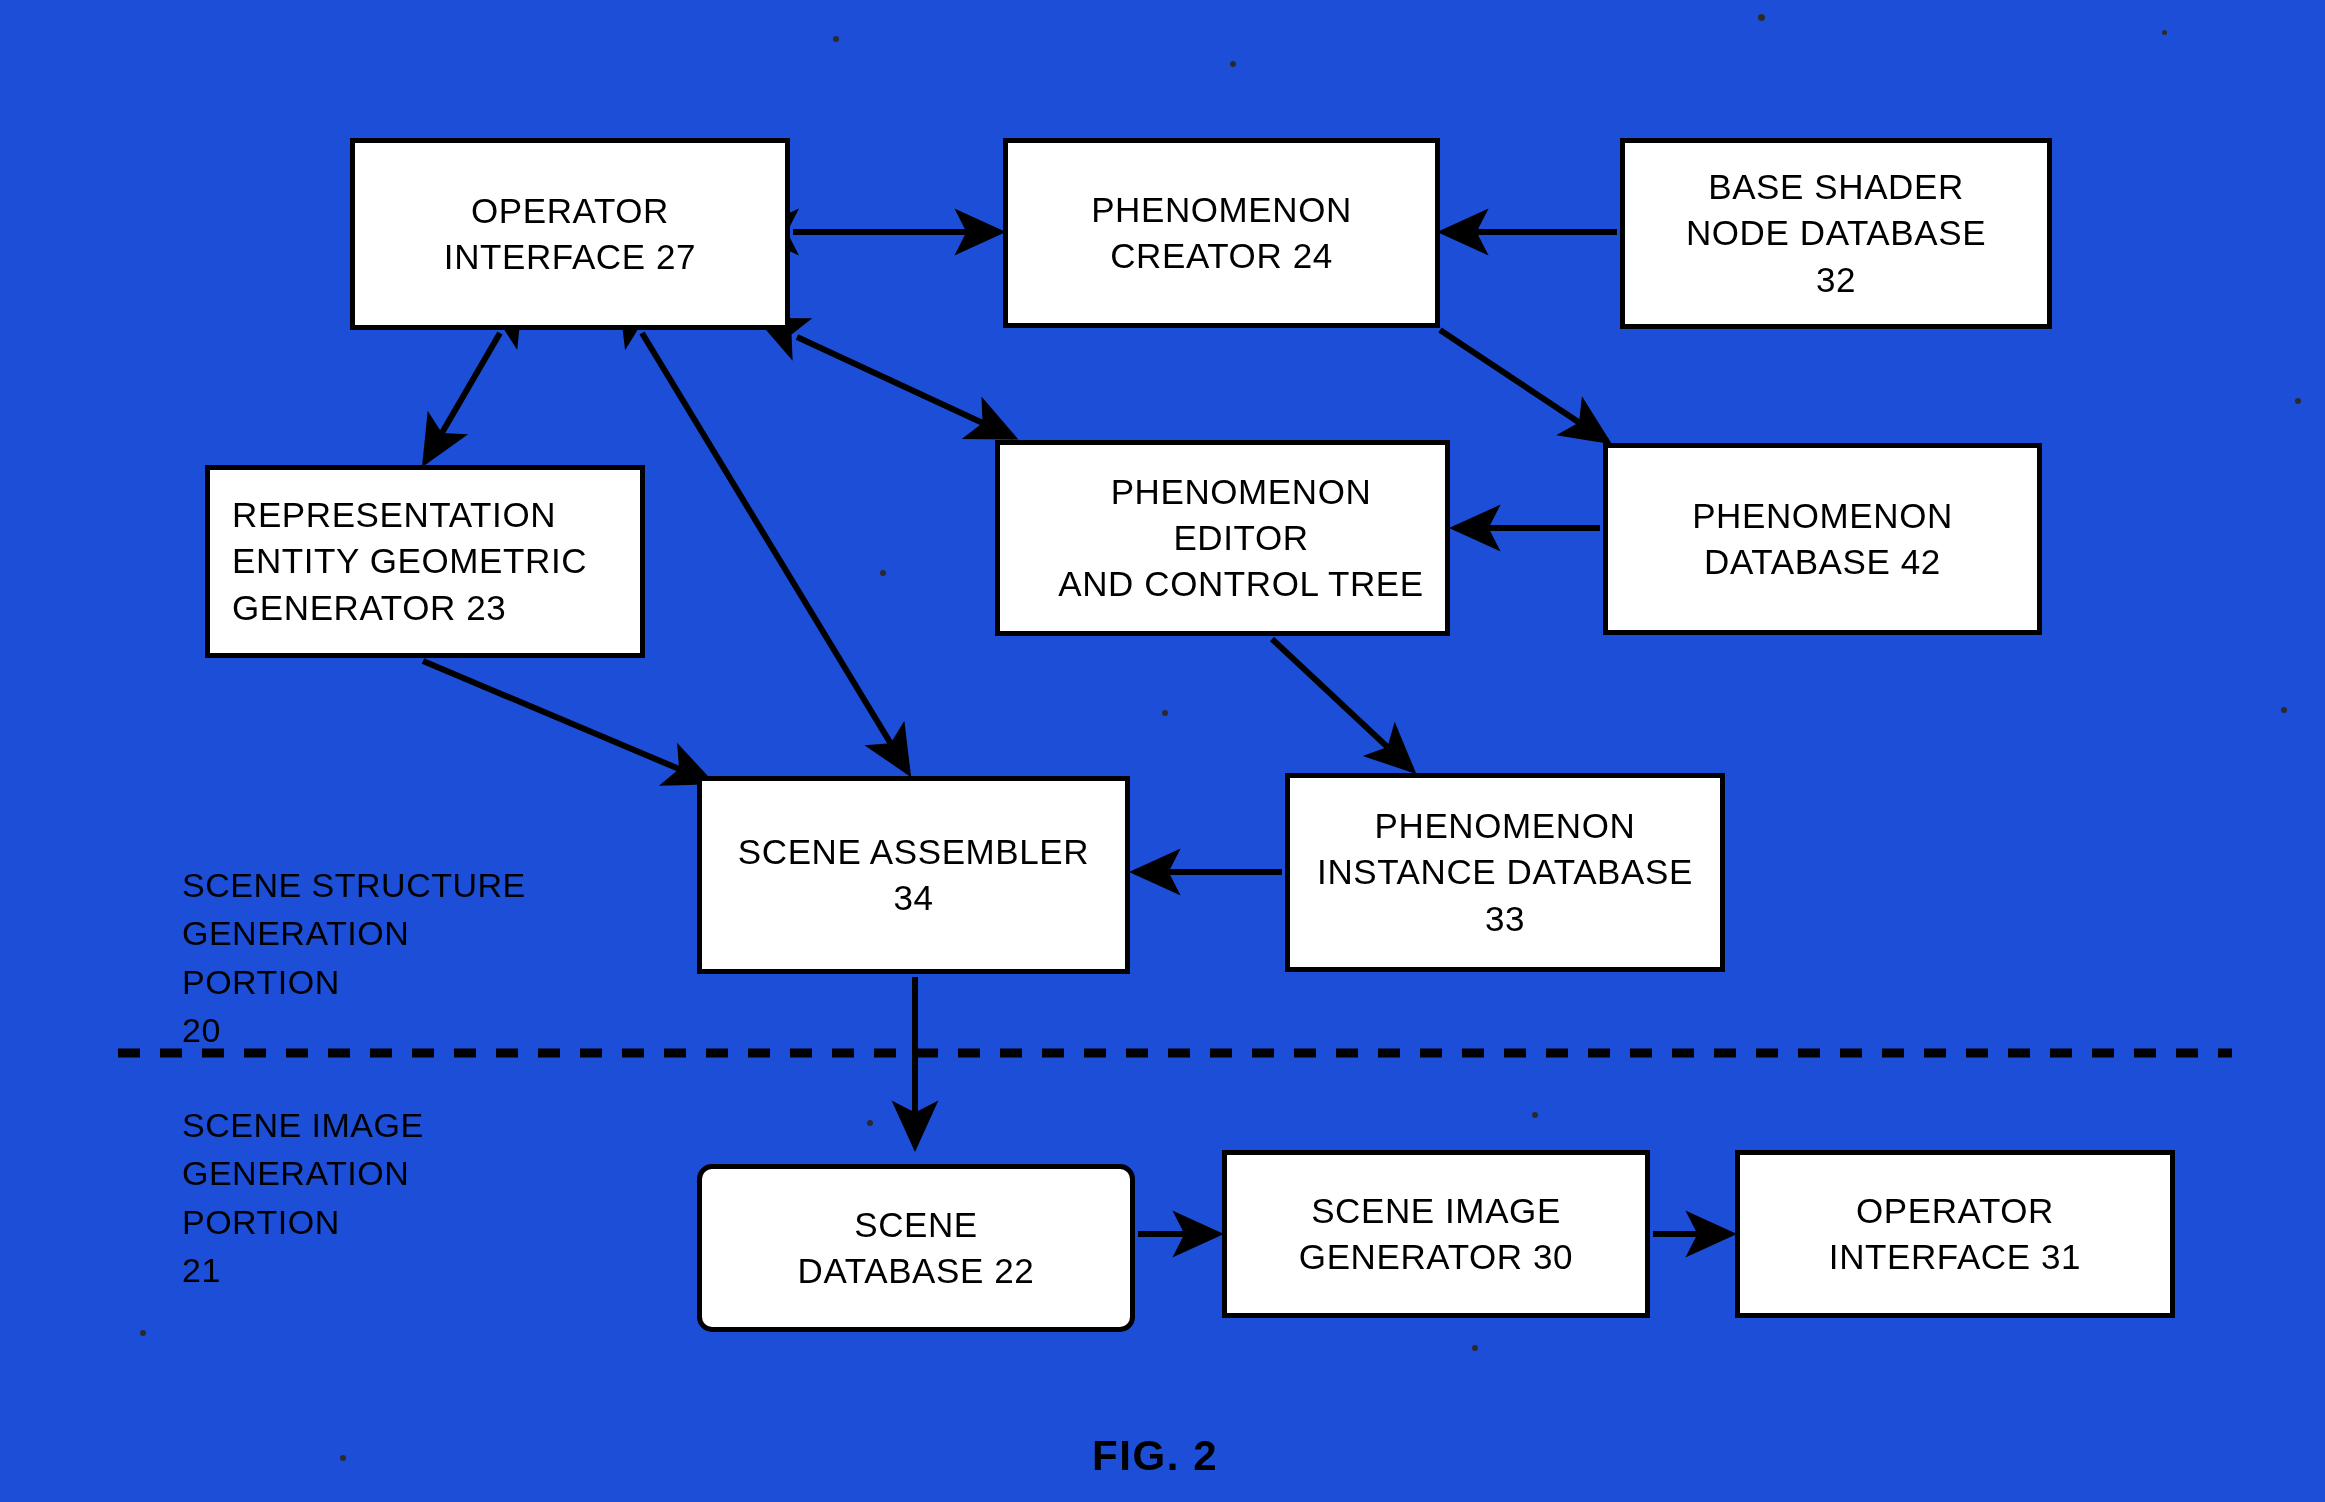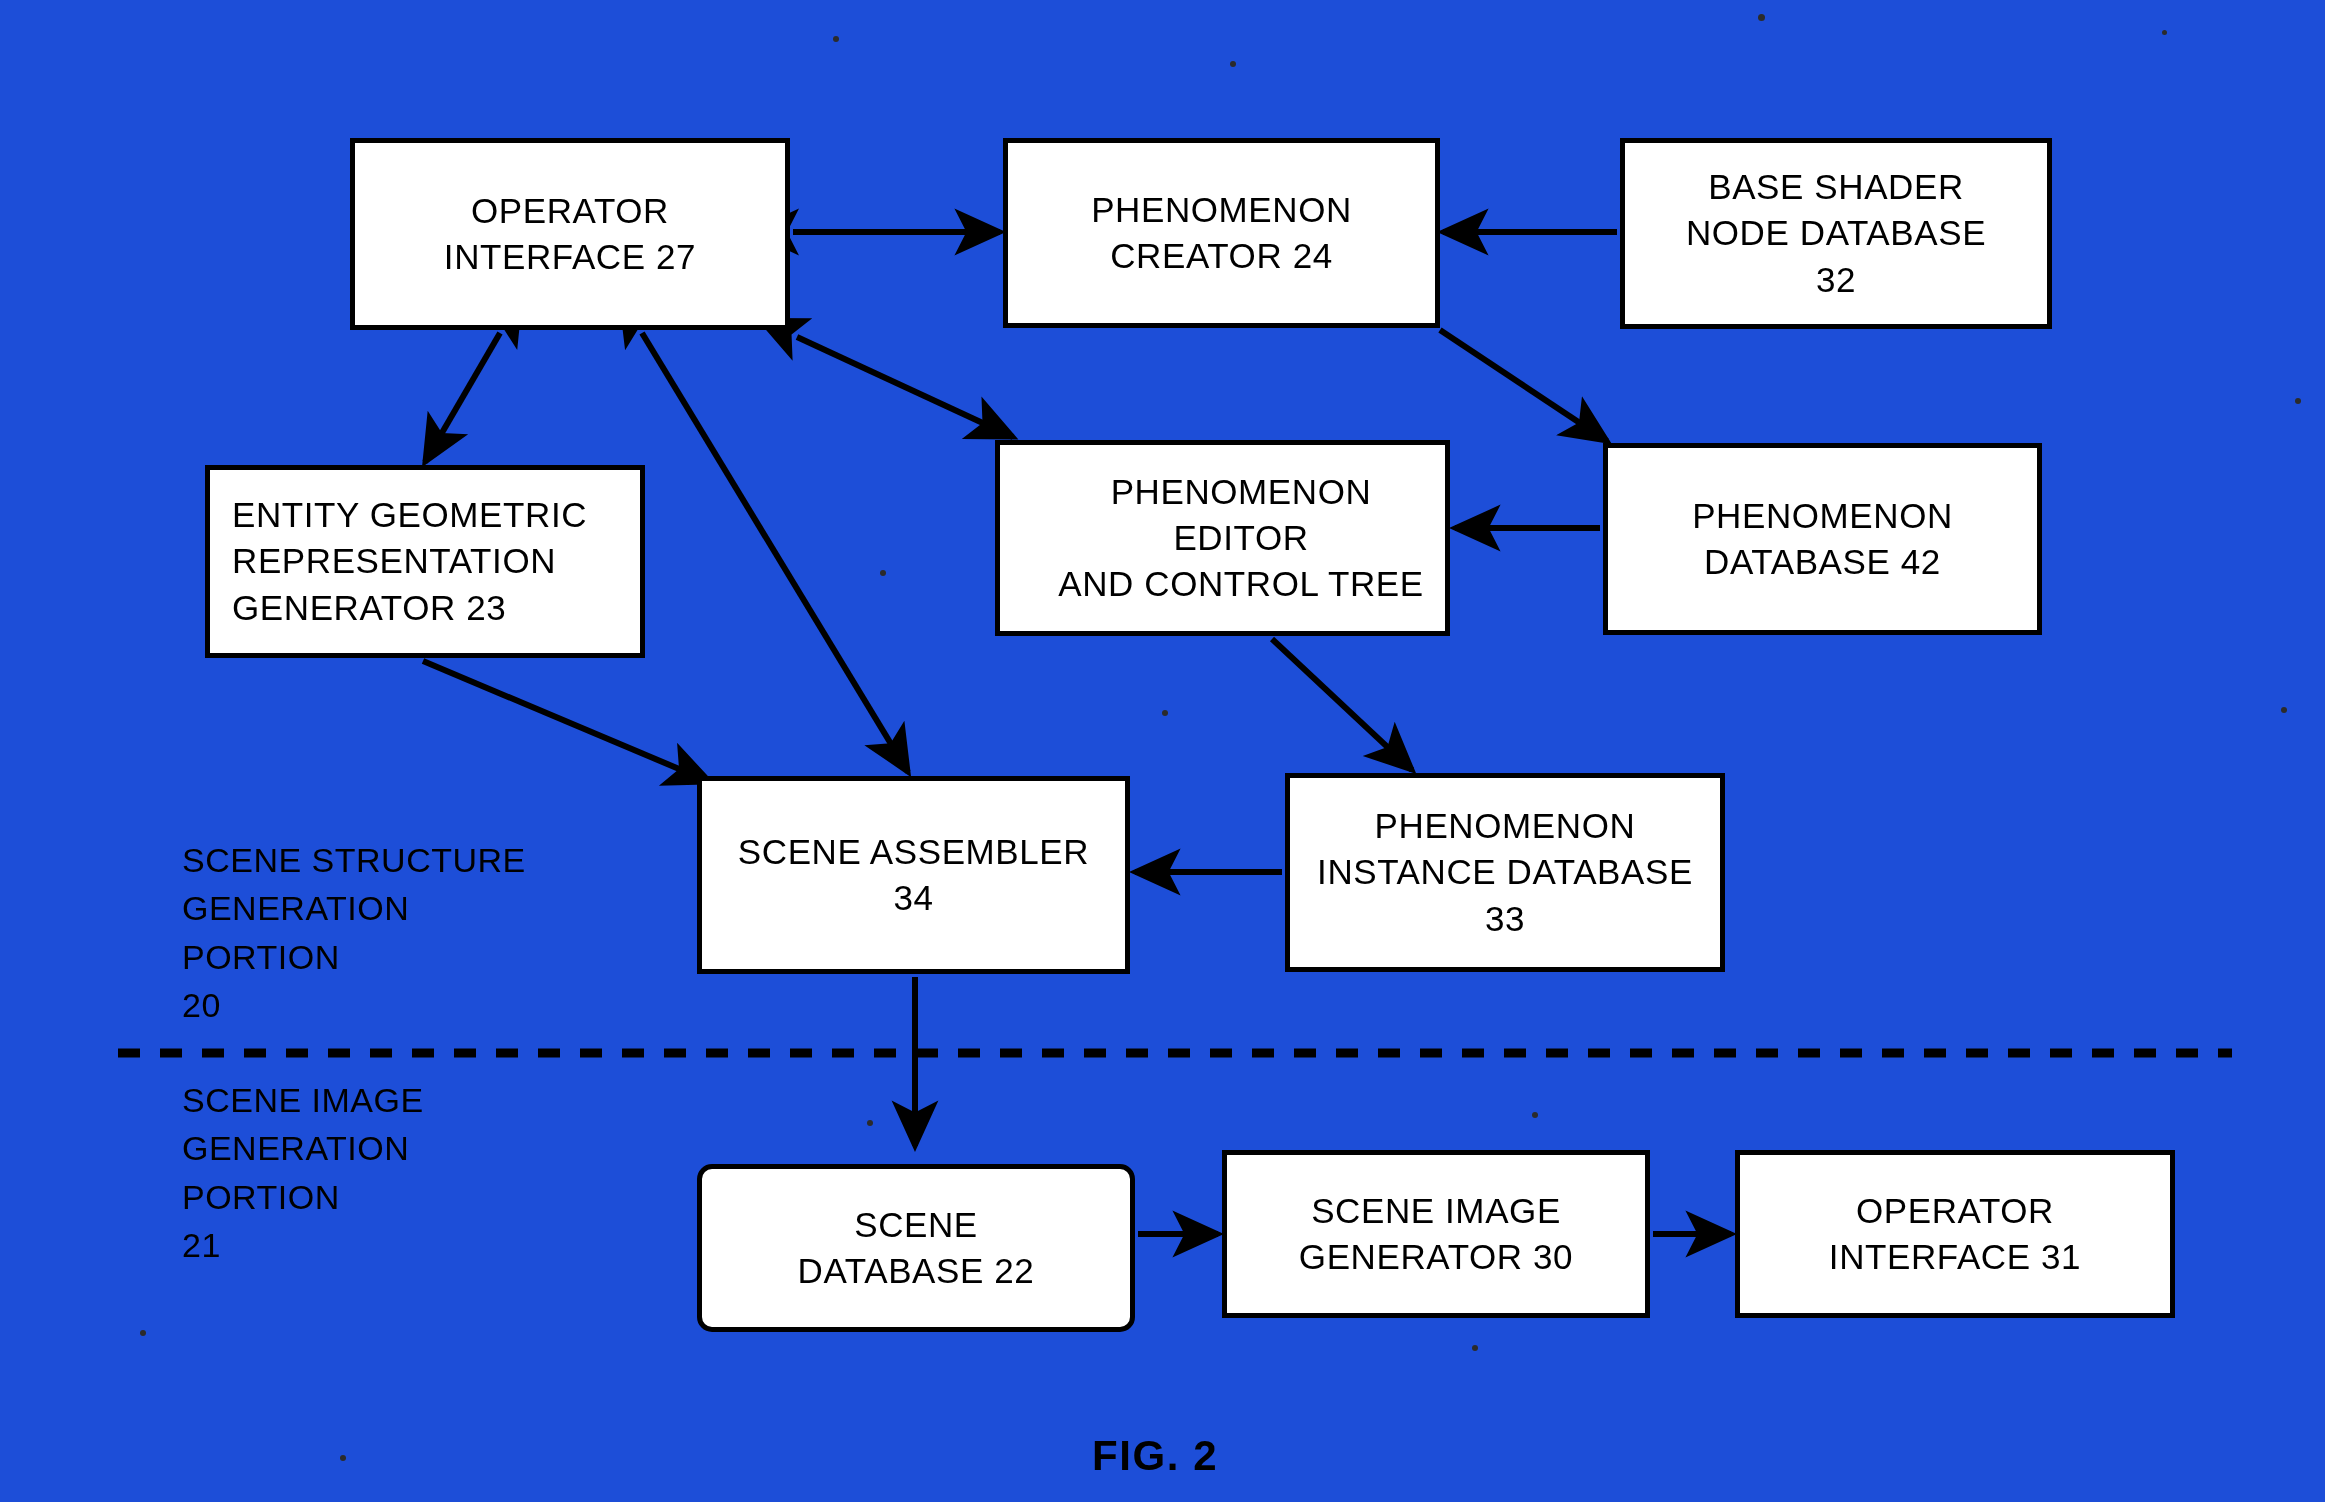--- a/index.html
+++ b/index.html
@@ -48,20 +48,21 @@
   .section-label {
     position: absolute;
     color: #000000;
     font-size: 34px;
     line-height: 1.42;
     letter-spacing: 0.5px;
     text-align: left;
     white-space: pre-line;
     font-family: "Liberation Sans", sans-serif;
     z-index: 3;
+    margin-top: 25px;
   }
   .fig-caption {
     position: absolute;
     color: #000000;
     font-size: 42px;
     font-weight: bold;
     letter-spacing: 1.6px;
     font-family: "Liberation Sans", sans-serif;
     z-index: 3;
   }
@@ -136,22 +137,22 @@
       </div>
       <div class="node" style="left: 1620px; top: 138px; width: 432px; height: 191px;">
         <div class="lines">
           <div>BASE SHADER</div>
           <div>NODE DATABASE</div>
           <div>32</div>
         </div>
       </div>
       <div class="node left-text" style="left: 205px; top: 465px; width: 440px; height: 193px;">
         <div class="lines">
+          <div>REPRESENTATION</div>
           <div>ENTITY GEOMETRIC</div>
-          <div>REPRESENTATION</div>
           <div>GENERATOR 23</div>
         </div>
       </div>
       <div class="node" style="left: 995px; top: 440px; width: 455px; height: 196px; padding-left: 37px;">
         <div class="lines">
           <div>PHENOMENON EDITOR</div>
           <div>AND CONTROL TREE</div>
         </div>
       </div>
       <div class="node" style="left: 1603px; top: 443px; width: 439px; height: 192px;">

